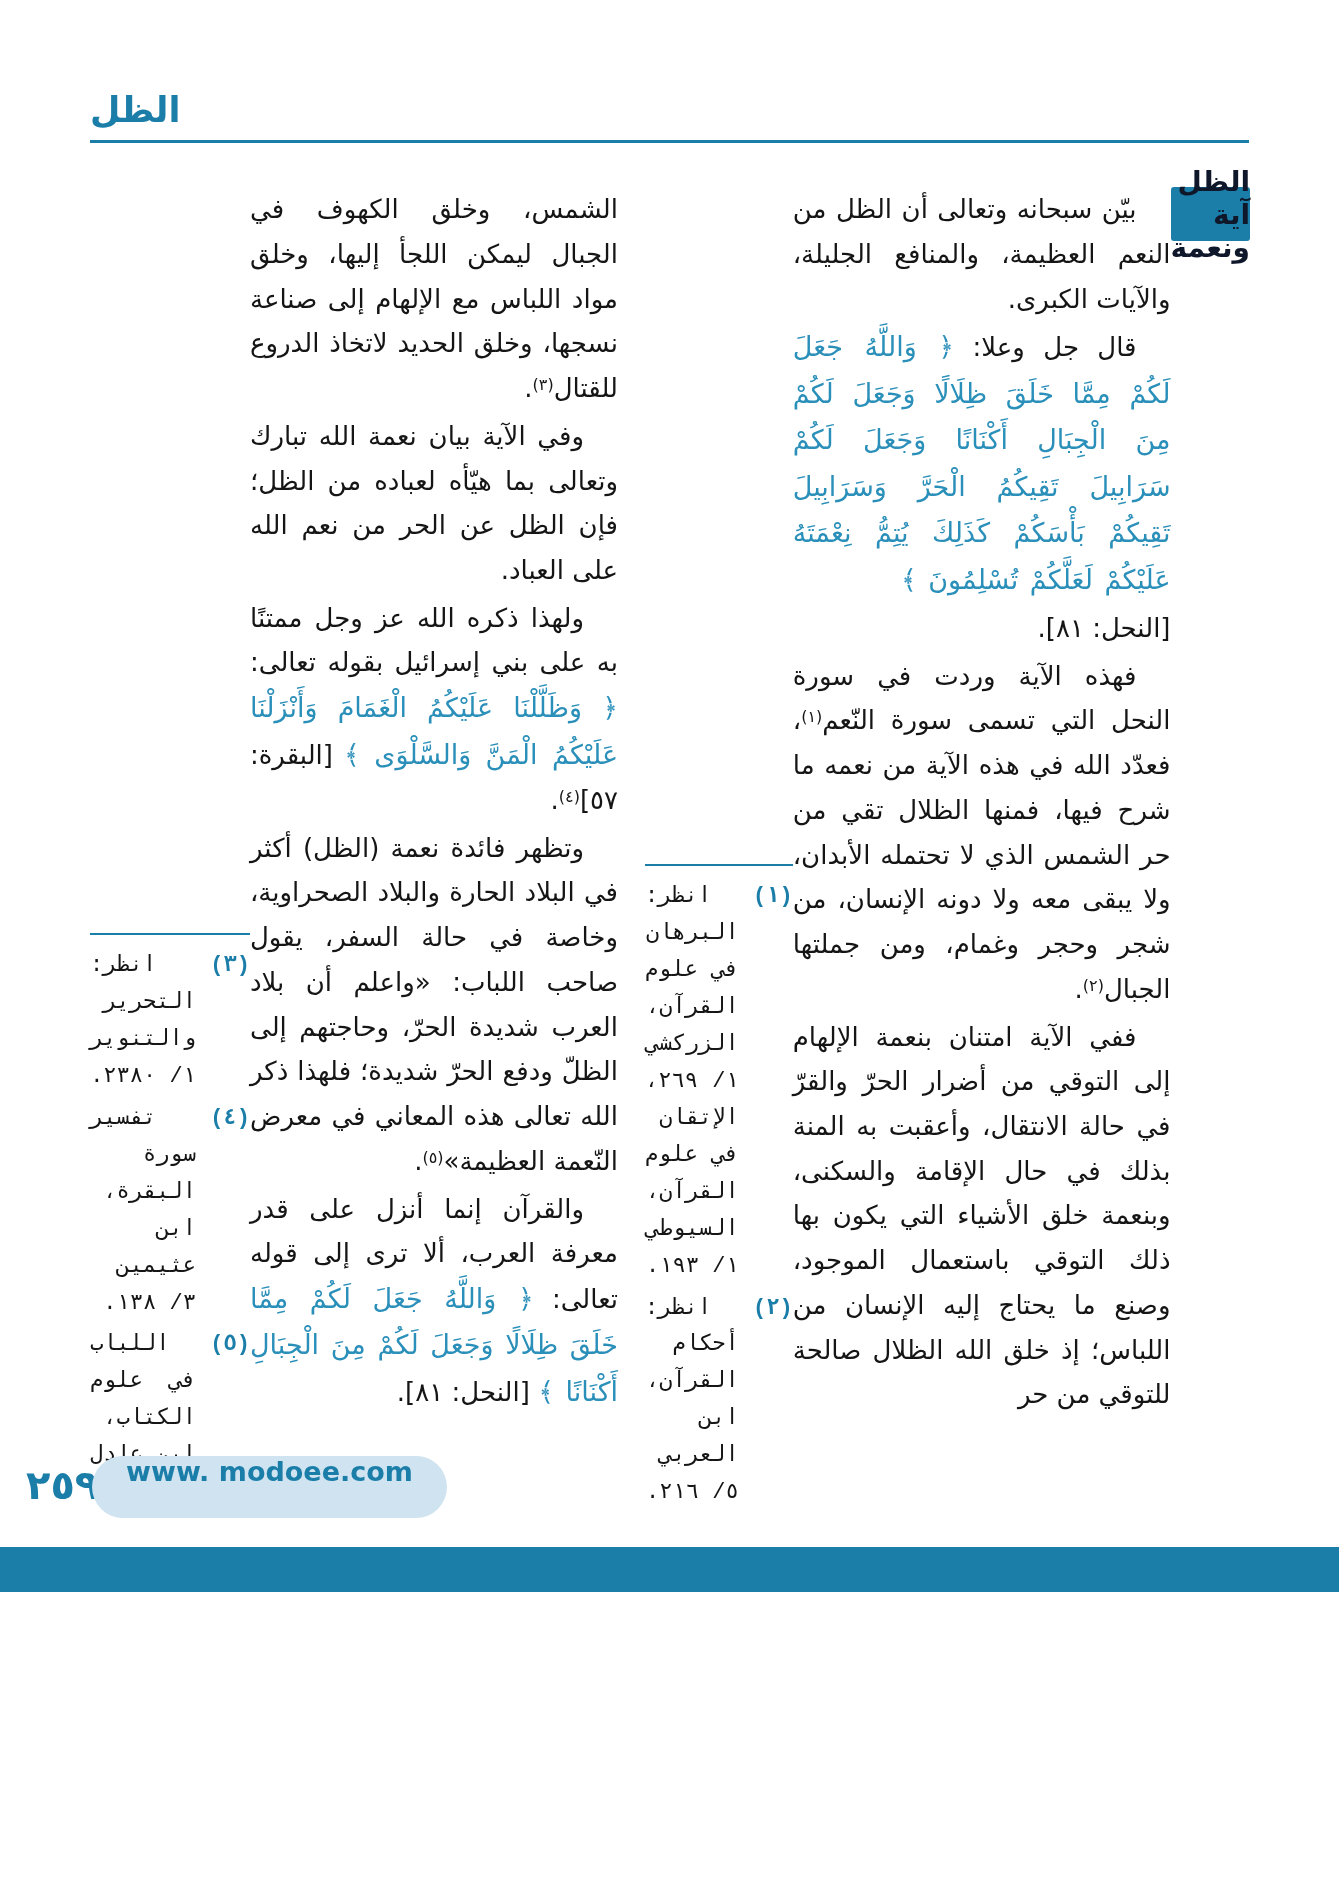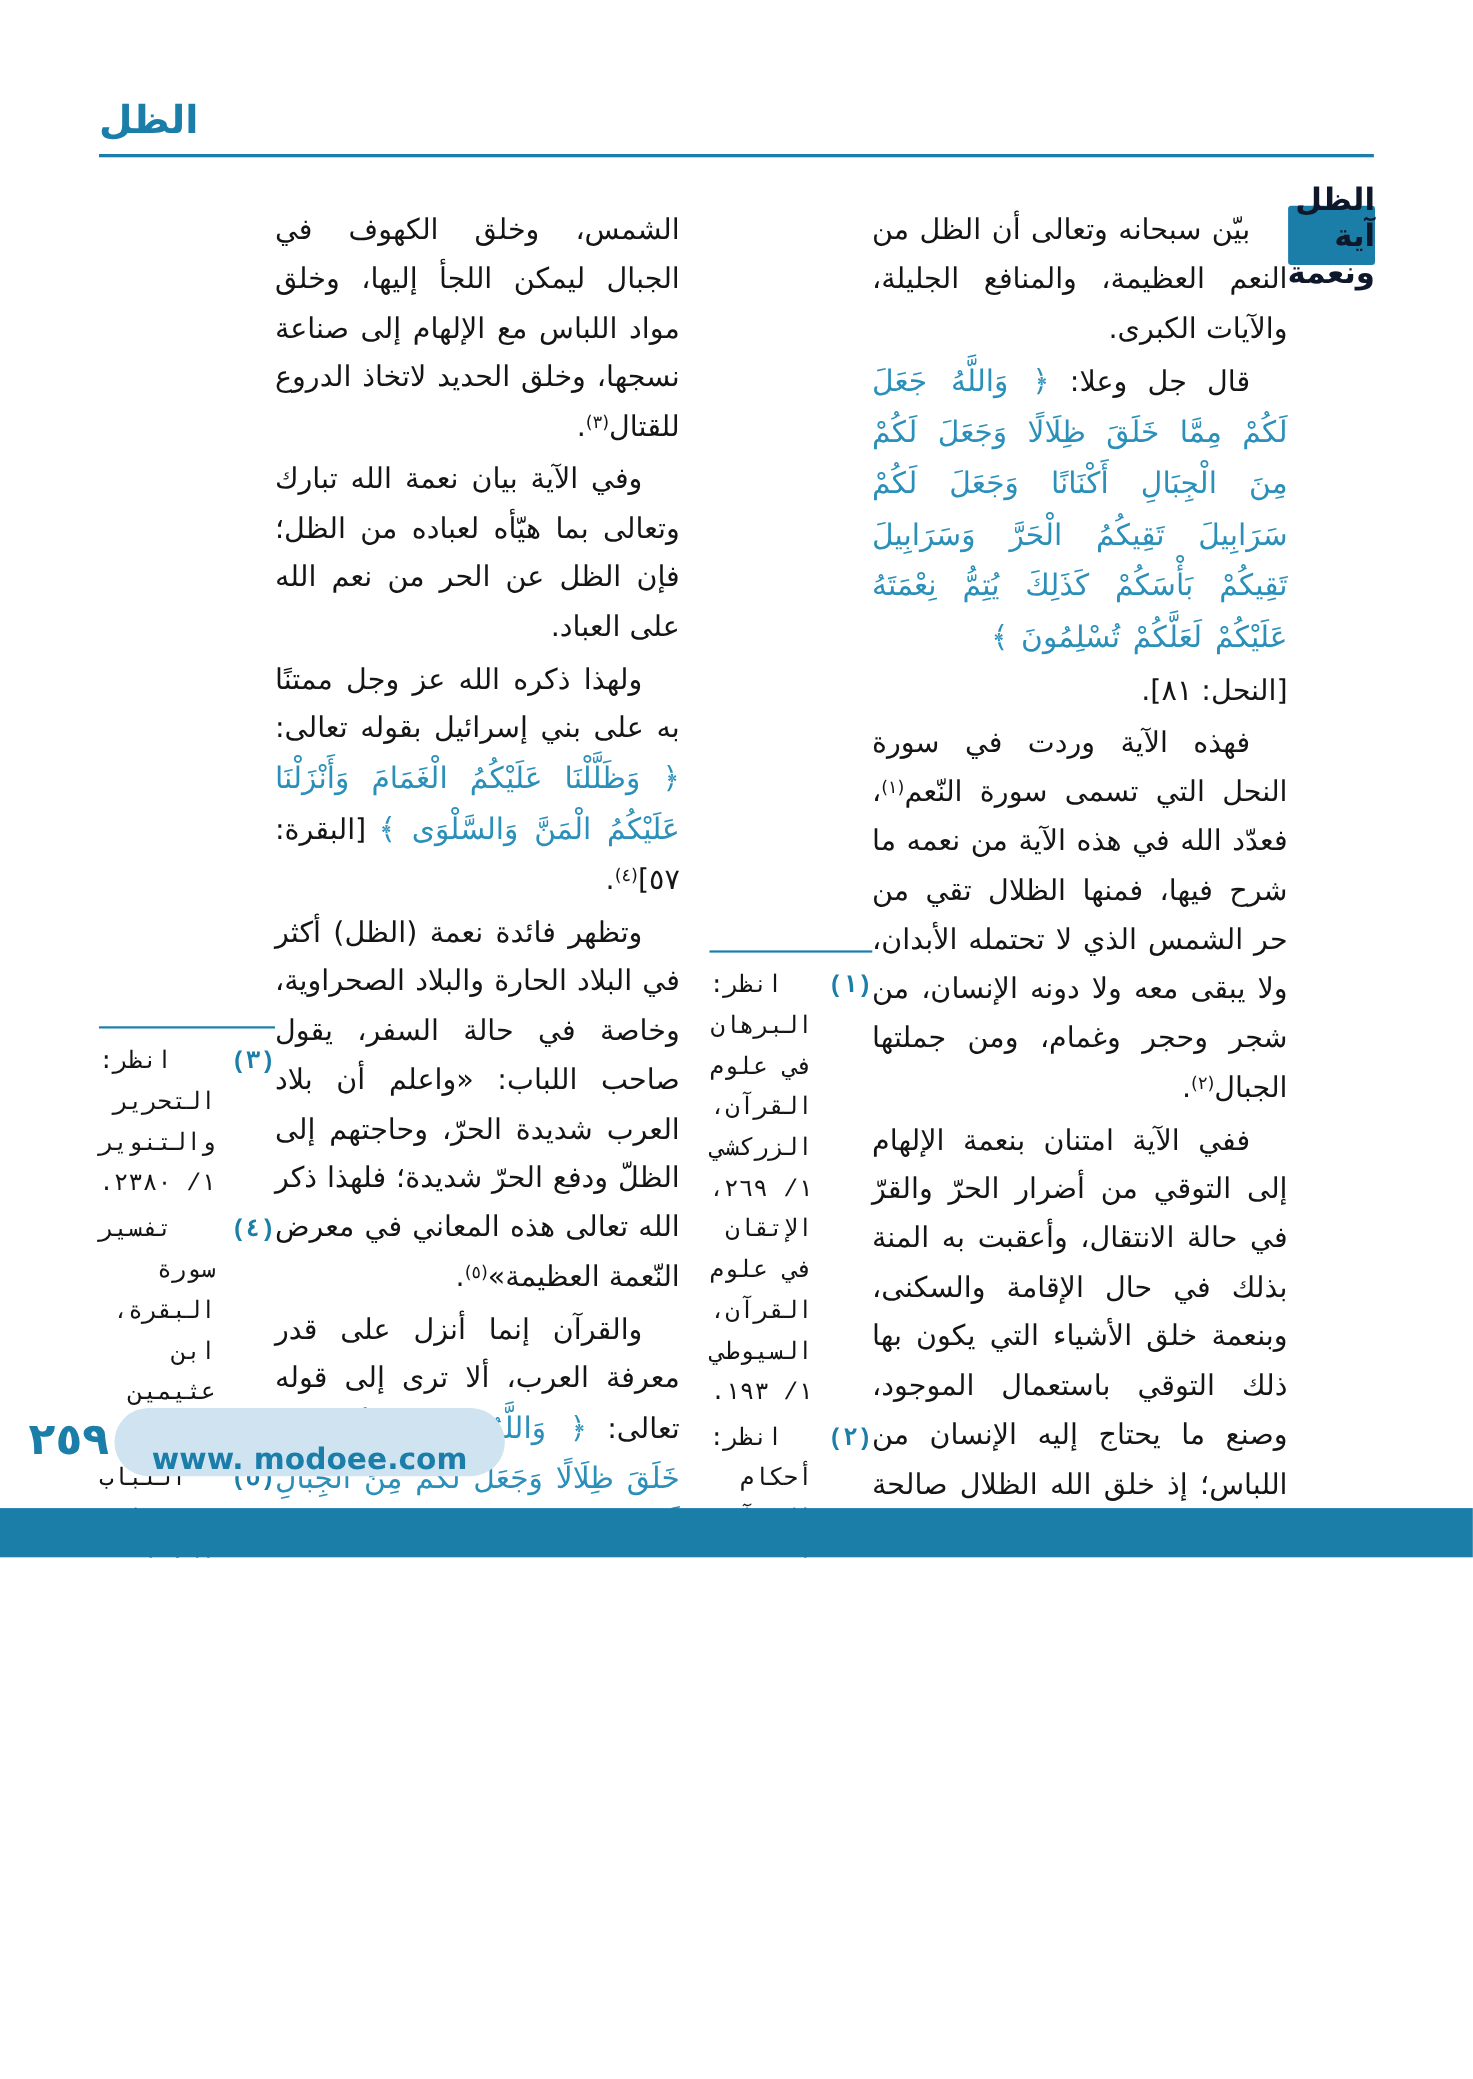--- a/index.html
+++ b/index.html
@@ -1,17 +1,17 @@
 <!DOCTYPE html>
 <html dir="rtl" lang="ar" style="--accent: #1b7ea9; --quran: #2a8fb9; --pill: #cfe3f0;"><head>
 <meta charset="utf-8">
 <style>
   *{box-sizing:border-box;margin:0;padding:0;}
   body{margin:0;background:#ffffff;}
-  .page{position:relative;width:1339px;height:1416px;background:#fff;overflow:hidden;
+  .page{position:relative;width:1339px;height:1592px;background:#fff;overflow:hidden;
         direction:rtl;font-family:"DejaVu Sans",sans-serif;color:#151515;}
   .page-header{padding:90px 90px 0 90px;}
   .page-title{font-size:35px;font-weight:bold;color:var(--accent,#1b7ea9);text-align:left;line-height:1.15;}
   .header-rule{margin-top:10px;height:3px;background:var(--accent,#1b7ea9);}
   .columns{display:flex;gap:27px;margin:44px 89px 0 90px;min-height:1330px;align-items:stretch;}
   .col{display:flex;flex-direction:row;}
   .col-right{flex:0 0 605px;width:605px;}
   .col-left{flex:0 0 528px;width:528px;}
   .section-banner{width:490px;height:54px;margin:0 auto 26px 0;background:var(--accent,#1b7ea9);
         color:#0f172a;display:flex;align-items:center;justify-content:center;
@@ -21,22 +21,22 @@
   .para.noindent{text-indent:0;}
   .quran{color:var(--quran,#2a8fb9);font-size:27px;word-spacing:3px;}
   .ref{font-size:16px;vertical-align:7px;}
   .footnotes{margin-top:auto;padding-top:26px;}
   .fn-rule{height:2px;background:var(--accent,#1b7ea9);margin-bottom:13px;}
   .fn-list{font-size:22px;line-height:1.68;text-align:justify;}
   .note{padding-right:54px;text-indent:-54px;margin-bottom:5px;font-family:Liberation Mono, monospace;}
   .note-num{color:var(--accent,#1b7ea9);font-weight:bold;}
   .page-number{position:absolute;left:26px;bottom:84px;font-size:40px;font-weight:bold;
         color:var(--accent,#1b7ea9);}
-  .site-pill{position:absolute;left:104px;bottom:74px;height:62px;border-radius:32px;
-        background:var(--pill,#cfe3f0);display:flex;align-items:flex-end;padding:0 34px;direction:ltr;}
+  .site-pill{position:absolute;left:92px;bottom:74px;height:62px;border-radius:32px;
+        background:var(--pill,#cfe3f0);display:flex;align-items:flex-start;padding:0 34px;direction:ltr;}
   .site-text{font-size:27px;font-weight:bold;color:var(--accent,#1b7ea9);}
   .bottom-bar{position:absolute;left:0;bottom:0;width:1339px;height:45px;background:var(--accent,#1b7ea9);}
 </style>
 </head>
 <body>
 
 <div class="page">
 
   <header class="page-header">
     <h1 class="page-title">الظل</h1>

